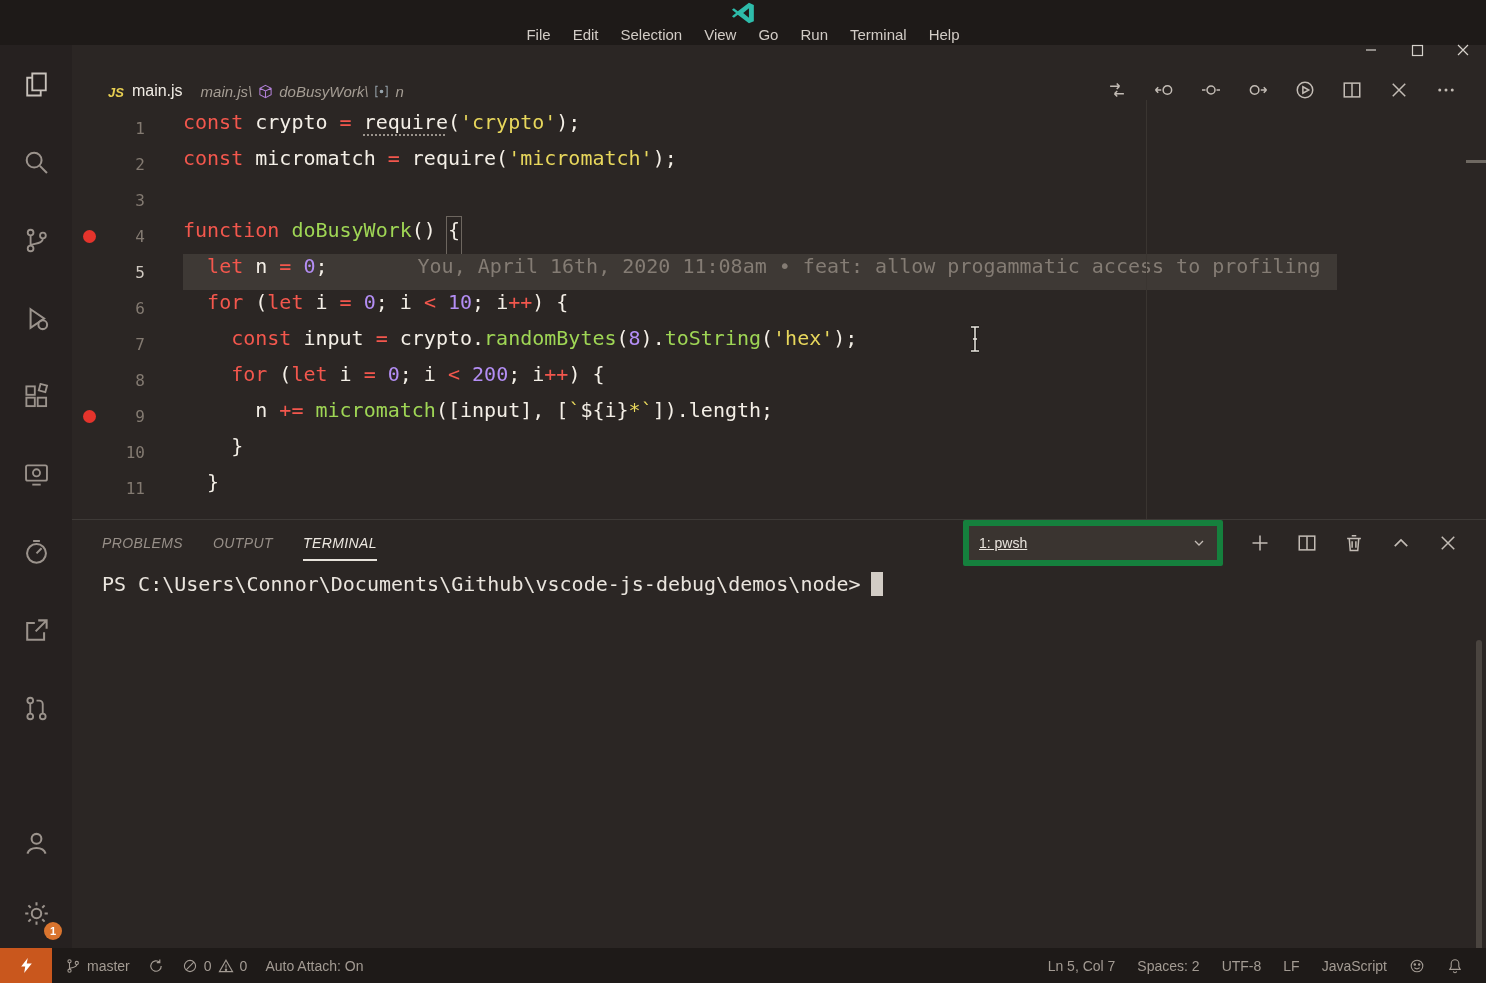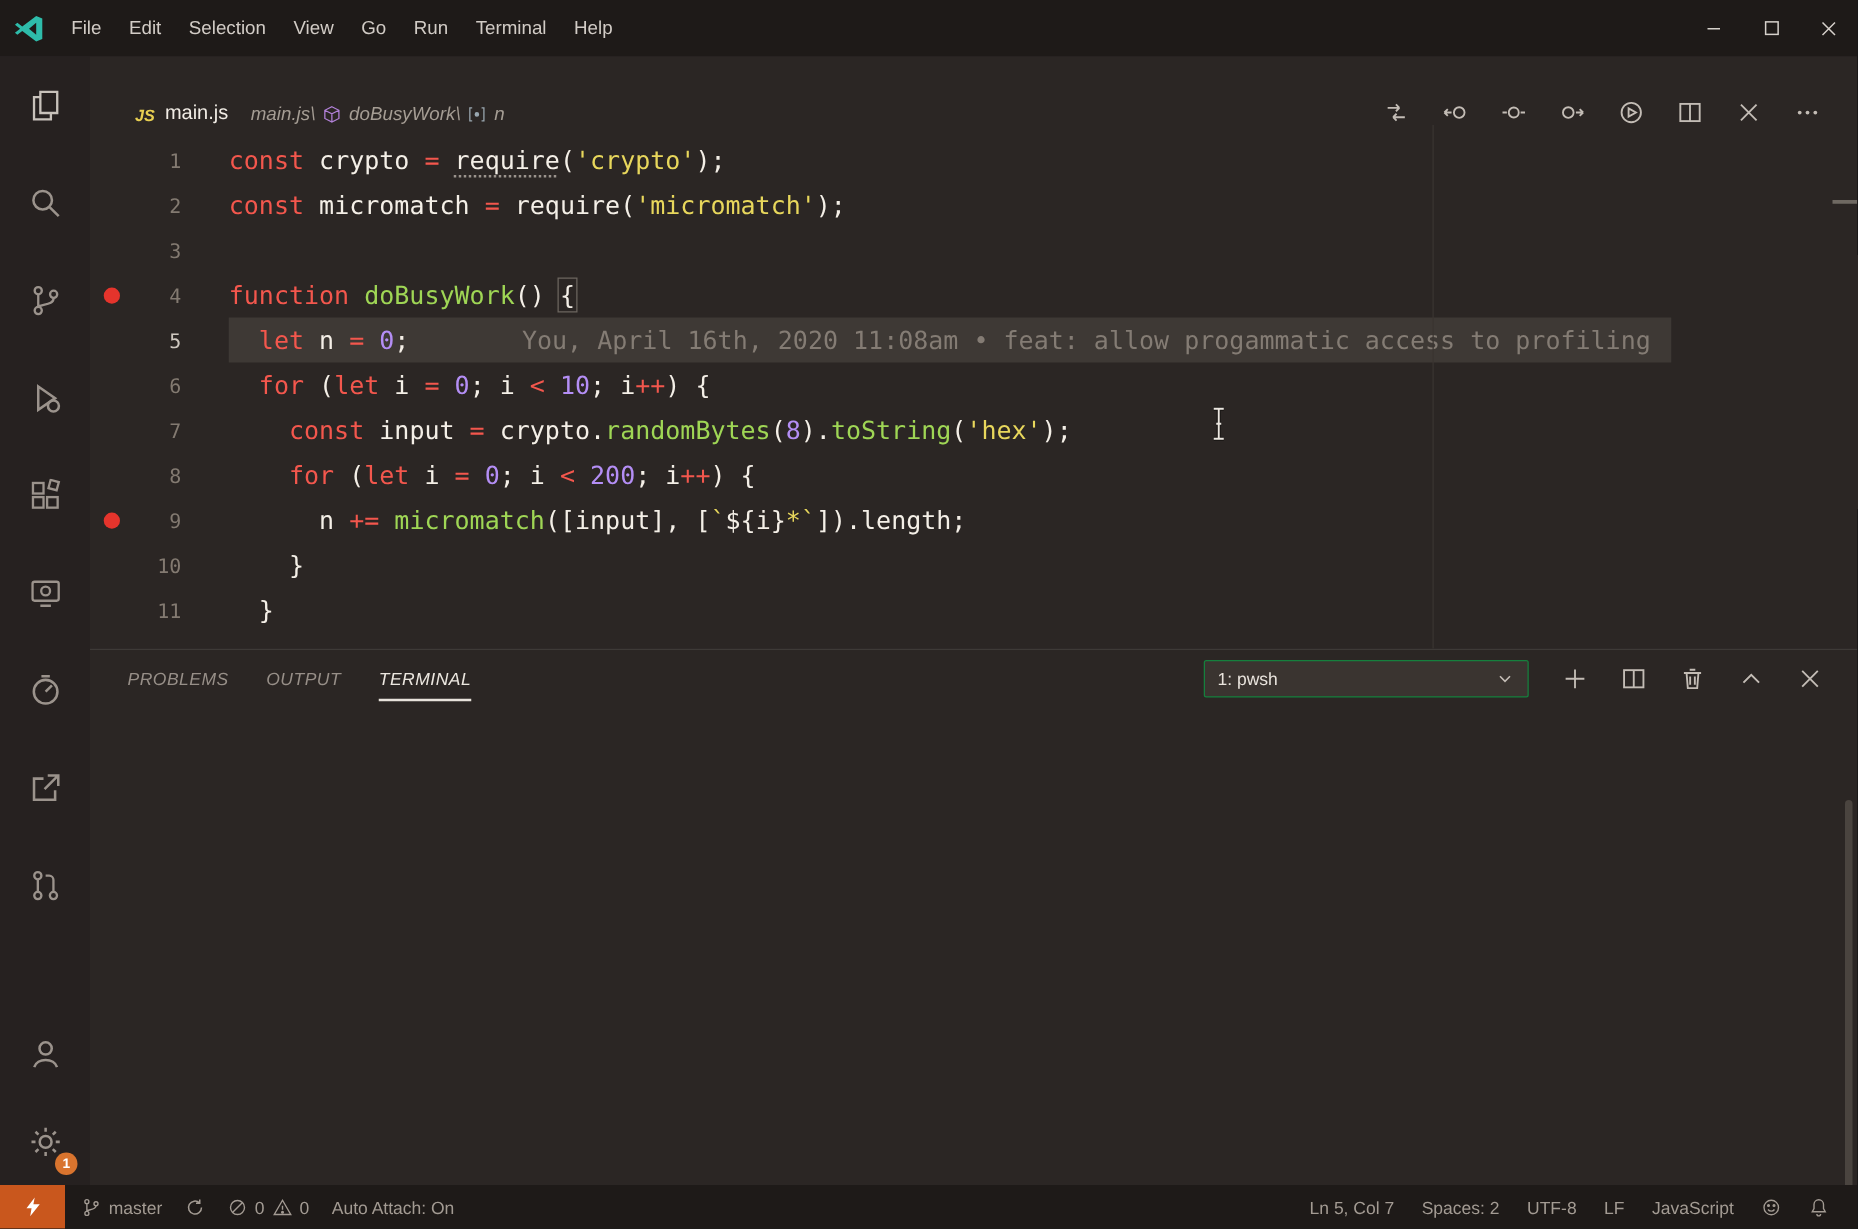--- a/index.html
+++ b/index.html
@@ -7,21 +7,21 @@
     --fg:#f4efe7; --fg-dim:#948c84; --kw:#f3574d; --str:#e8d75c; --num:#b48ef5; --fn:#9fd655;
     --gutter:#837a71; --accent:#d9742e; --bp:#e5342c; --teal:#2ebcaa; --icon:#9b938c;
   }
   *{box-sizing:border-box; margin:0; padding:0;}
   html,body{background:#111;}
   body{font-family:"Liberation Sans",sans-serif;}
   .window{position:relative; width:1486px; height:983px; background:var(--bg); overflow:hidden;}
 
   
   .titlebar{position:absolute; top:0; left:0; right:0; height:45px; background:var(--bg-dark);
-    display:flex; align-items:center;}
+    display:flex; align-items:center;flex-direction:column;}
   .logo{width:46px; display:flex; justify-content:center; align-items:center;}
   .menu-bar{display:flex; height:100%;}
   .menu-item{display:flex; align-items:center; padding:0 11px; font-size:15px; color:#d2ccc6; cursor:default;}
   .win-title{position:absolute; left:50%; transform:translateX(-50%); font-size:15px; color:#c9c3bd; white-space:nowrap;}
   .win-controls{margin-left:auto; display:flex; height:100%;}
   .win-btn{width:46px; height:100%; display:flex; align-items:center; justify-content:center; color:#d6d1cb;}
 
   
   .activitybar{position:absolute; left:0; top:45px; bottom:35px; width:72px; background:var(--bg-activity);
     display:flex; flex-direction:column;}
@@ -45,42 +45,42 @@
   .editor-actions .act{display:flex; align-items:center; justify-content:center;}
 
   .code-lines{padding-top:10px; position:relative;}
   .code-line{height:36px; display:flex; align-items:center; font-family:"DejaVu Sans Mono",monospace; font-size:20px;}
   .gutter{width:111px; display:flex; align-items:center; flex-shrink:0;}
   .bp{width:34px; height:36px; display:flex; align-items:center; justify-content:center;}
   .bp::after{content:''; width:13px; height:13px; border-radius:50%;}
   .bp.on::after{background:var(--bp);}
   .lnum{width:39px; text-align:right; margin-right:38px; font-size:16px; color:var(--gutter);}
   .code-line.active .lnum{color:#cfc8c0;}
-  .line-content{display:flex; align-items:center; width:fit-content; height:100%;}
+  .line-content{display:flex; width:fit-content; height:100%;}
   .code-line.active .line-content{background:var(--line-hl); padding-right:16px;}
   .tk{white-space:pre;}
   .tk.fg{color:var(--fg);} .tk.kw{color:var(--kw);} .tk.str{color:var(--str);}
   .tk.num{color:var(--num);} .tk.fn{color:var(--fn);}
   .tk.ul{color:var(--fg); text-decoration:underline dotted #9a938c; text-underline-offset:5px;}
   .tk.brk{color:var(--fg); outline:1px solid #6d665f; outline-offset:1px;}
   .blame{margin-left:90px; color:#847c74; white-space:pre;}
   .ruler{position:absolute; left:1074px; top:55px; bottom:0; width:1px; background:#3a3531;}
   .overview-mark{position:absolute; right:0; top:115px; width:20px; height:3px; background:#6f6962;}
 
   
   .panel{position:absolute; top:474px; left:0; right:0; bottom:0; border-top:1px solid #3e3a37; background:var(--bg);}
   .panel-header{height:46px; display:flex; align-items:center; padding:0 28px 0 30px;}
   .panel-tabs{display:flex; gap:30px; height:100%;font-style:italic;}
   .panel-tab{display:flex; align-items:center; font-size:14px; letter-spacing:.4px; color:#978f88;
     position:relative; height:100%;}
   .panel-tab.active{color:#ece7e0;}
   .panel-tab.active::after{content:''; position:absolute; left:0; right:0; bottom:5px; height:2px; background:#e7e2db;}
   .panel-actions{margin-left:auto; display:flex; align-items:center; gap:27px; color:#c3bcb5;}
-  .terminal-select{width:260px; height:30px; background:#3a3430; border:1px solid #15803d; border-radius:2px;
-    display:flex; align-items:center; padding:0 10px; color:#e9e4dd; font-size:14px;}
+  .terminal-select{width:260px; height:46px; background:#3a3430; border:6px solid #15803d; border-radius:2px;
+    display:flex; align-items:center; padding:0 10px; color:#e9e4dd; font-size:14px;text-decoration:underline;}
   .terminal-select .chev{margin-left:auto; color:#c3bcb5; display:flex;}
   .terminal{position:absolute; top:46px; left:0; right:0; bottom:0;}
   .term-line{padding:6px 0 0 30px; font-family:"DejaVu Sans Mono",monospace; font-size:20px; color:#eae5de;
     display:flex; align-items:center;}
   .term-cursor{display:inline-block; width:12px; height:24px; background:#d2ccc5; margin-left:10px;}
   .term-scrollbar{position:absolute; right:4px; top:74px; width:6px; height:342px; background:#4a443f; border-radius:3px;}
 
   
   .statusbar{position:absolute; left:0; right:0; bottom:0; height:35px; background:var(--bg-dark);
     display:flex; align-items:center; font-size:14px; color:#a39b93;}
@@ -508,20 +508,24 @@
             </svg>
           </span>
           <span class="act">
             <svg width="20" height="20" viewBox="0 0 16 16" fill="none" stroke="currentColor" stroke-width="1.2">
               <path d="M3 3 L13 13 M13 3 L3 13"></path>
             </svg>
           </span>
         </div>
       </div>
       <div class="terminal">
+        <div class="term-line">
+          <span>PS C:\Users\Connor\Documents\Github\vscode-js-debug\demos\node&gt;</span>
+          <span class="term-cursor"></span>
+        </div>
         <div class="term-scrollbar"></div>
       </div>
     </div>
   </div>
 
   <div class="statusbar">
     <div class="remote-indicator">
       <svg width="17" height="17" viewBox="0 0 16 16" fill="currentColor">
         <path d="M9.2 1 L3 9 H6.8 L5.8 15 L13 6 H8.2 Z"></path>
       </svg>

